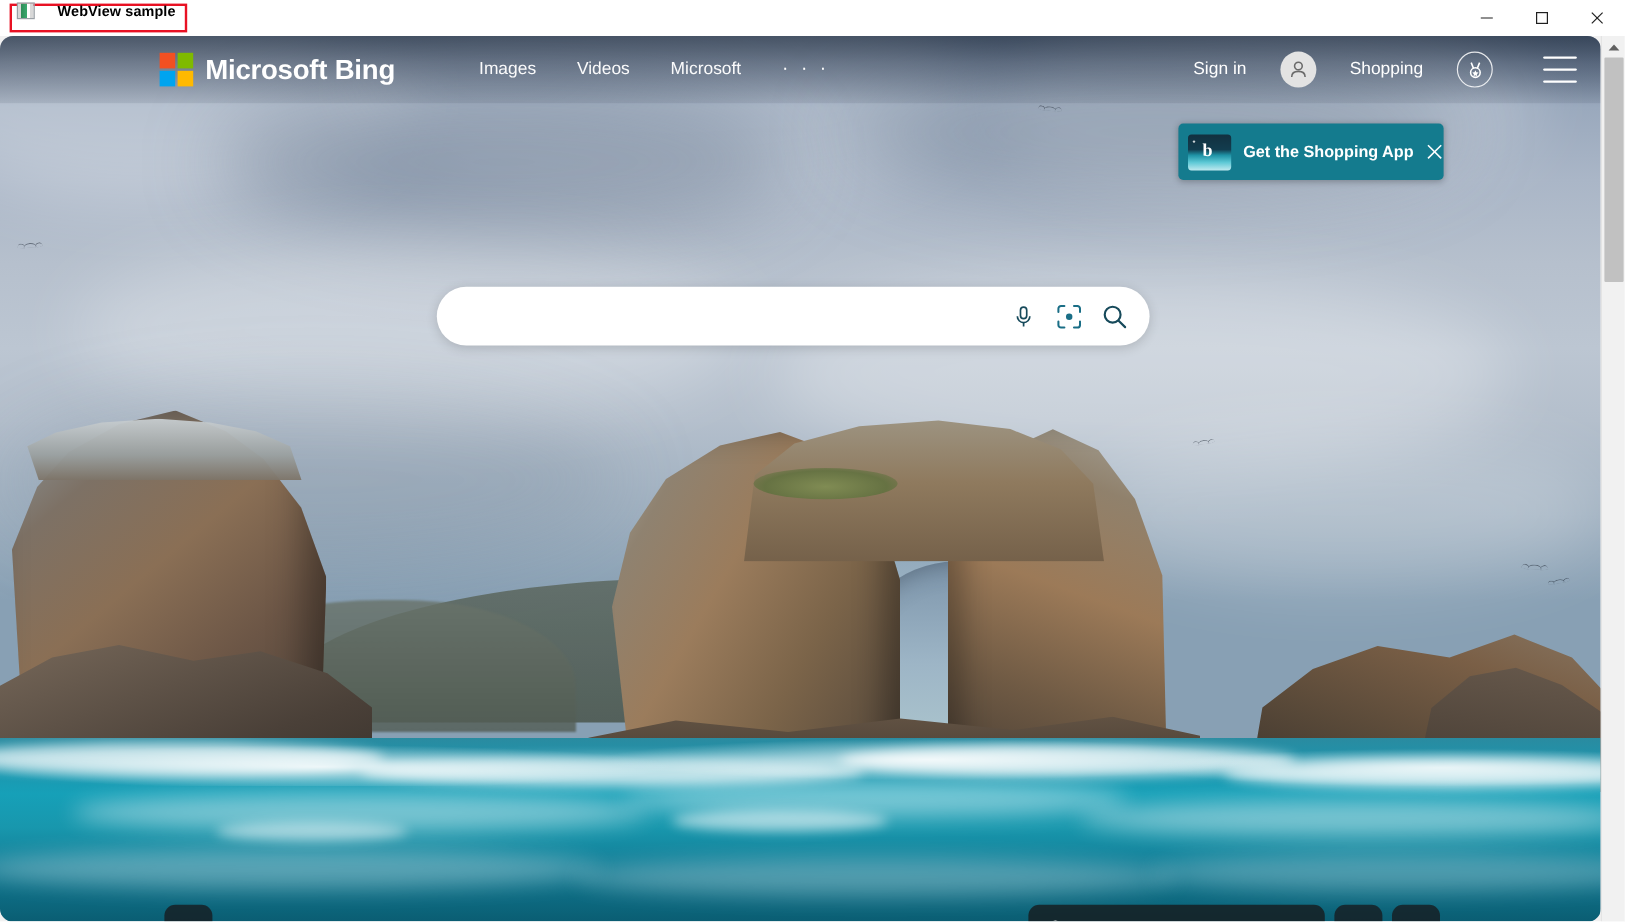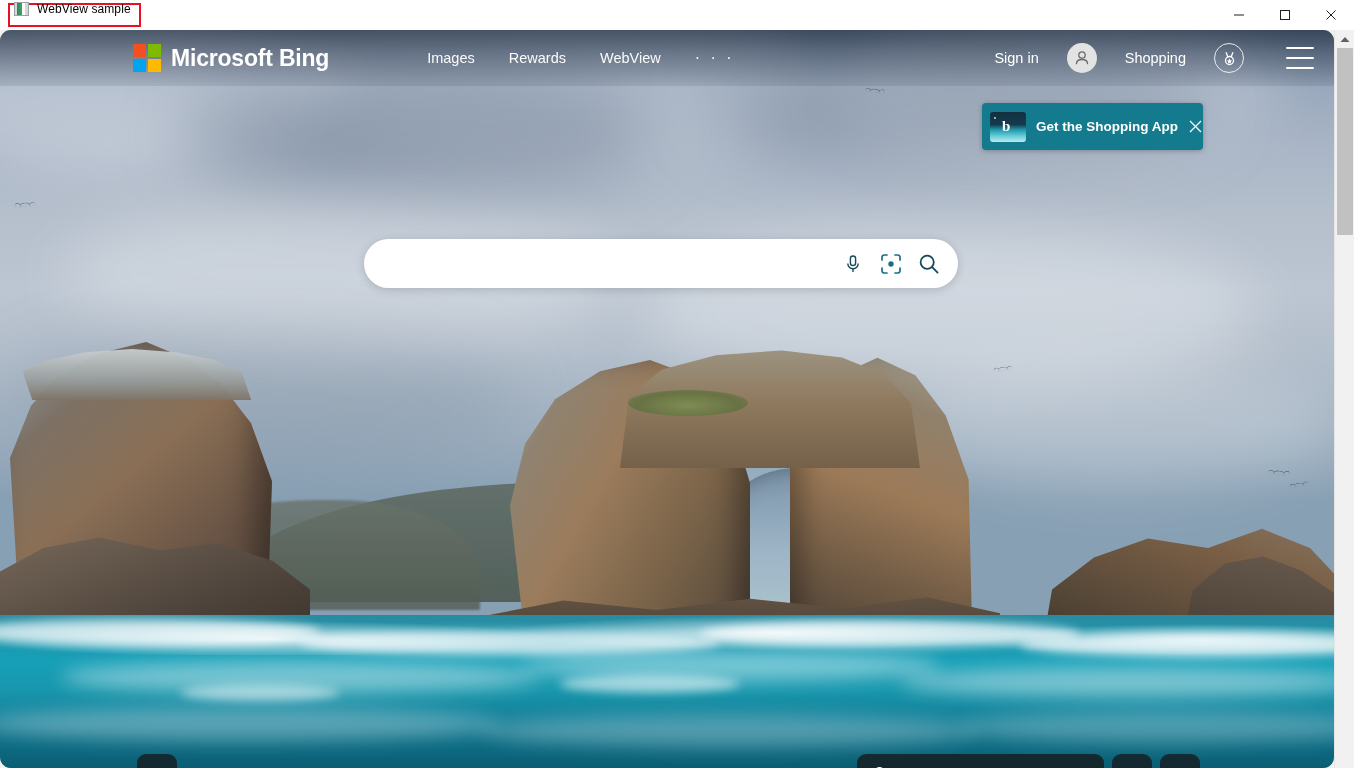--- a/index.html
+++ b/index.html
@@ -17,26 +17,27 @@
     background: #ffffff;
     overflow: hidden;
   }
   #title-bar {
     position: absolute; top: 0; left: 0;
     width: 1354px; height: 30px;
     background: #ffffff;
     display: flex; align-items: center;
   }
   #title-group {
-    display: flex; align-items: center; gap: 8px;
+    display: flex; align-items: center; gap: 19px;
     margin-left: 8px;
     border: 2px solid #e81123;
     padding: 2px 8px 14px 4px;
     height: 24px;
     background: #ffffff;
+    font-weight: bold;
   }
   #app-icon {
     width: 15px; height: 14px;
     border: 1px solid #9aa0a6;
     background: linear-gradient(90deg, #d8d8d8 0%, #d8d8d8 18%, #2e8b57 18%, #3aa76d 55%, #ffffff 55%, #ffffff 78%, #d8d8d8 78%);
     position: relative;
     flex: none;
   }
   #title-text {
     font-size: 12px; color: #000000; white-space: nowrap;
@@ -259,21 +260,21 @@
     gap: 2px;
     flex: none;
   }
   #ms-logo i { display: block; }
   #bing-wordmark {
     color: #ffffff; font-size: 23px; font-weight: 600;
     letter-spacing: -0.2px; white-space: nowrap;
   }
   #bing-nav {
     display: flex; align-items: center; gap: 34px;
-    margin-left: 98px;
+    margin-left: 70px;
     text-align: center;
   }
   .nav-link {
     color: #ffffff; font-size: 14.5px;
     text-decoration: none; white-space: nowrap;
     opacity: 0.97;
   }
   #nav-more {
     color: #ffffff; font-size: 16px; letter-spacing: 3px;
     line-height: 10px; white-space: nowrap;
@@ -504,22 +505,22 @@
             <i style="background:#f25022"></i>
             <i style="background:#7fba00"></i>
             <i style="background:#00a4ef"></i>
             <i style="background:#ffb900"></i>
           </div>
           <div id="bing-wordmark">Microsoft Bing</div>
         </div>
 
         <div id="bing-nav">
           <a class="nav-link" href="#">Images</a>
-          <a class="nav-link" href="#">Rewards</a>
-          <a class="nav-link" href="#">WebView</a>
+          <a class="nav-link" href="#">Videos</a>
+          <a class="nav-link" href="#">Microsoft</a>
           <div id="nav-more">· · ·</div>
         </div>
 
         <div id="header-right">
           <div id="signin-label">Sign in</div>
           <div id="avatar-circle">
             <svg width="18" height="18" viewBox="0 0 18 18">
               <circle cx="9" cy="6" r="3.2" fill="none" stroke="#6b6b6b" stroke-width="1.3"></circle>
               <path d="M3.4 15.2c0-3.1 2.5-4.7 5.6-4.7s5.6 1.6 5.6 4.7" fill="none" stroke="#6b6b6b" stroke-width="1.3"></path>
             </svg>

